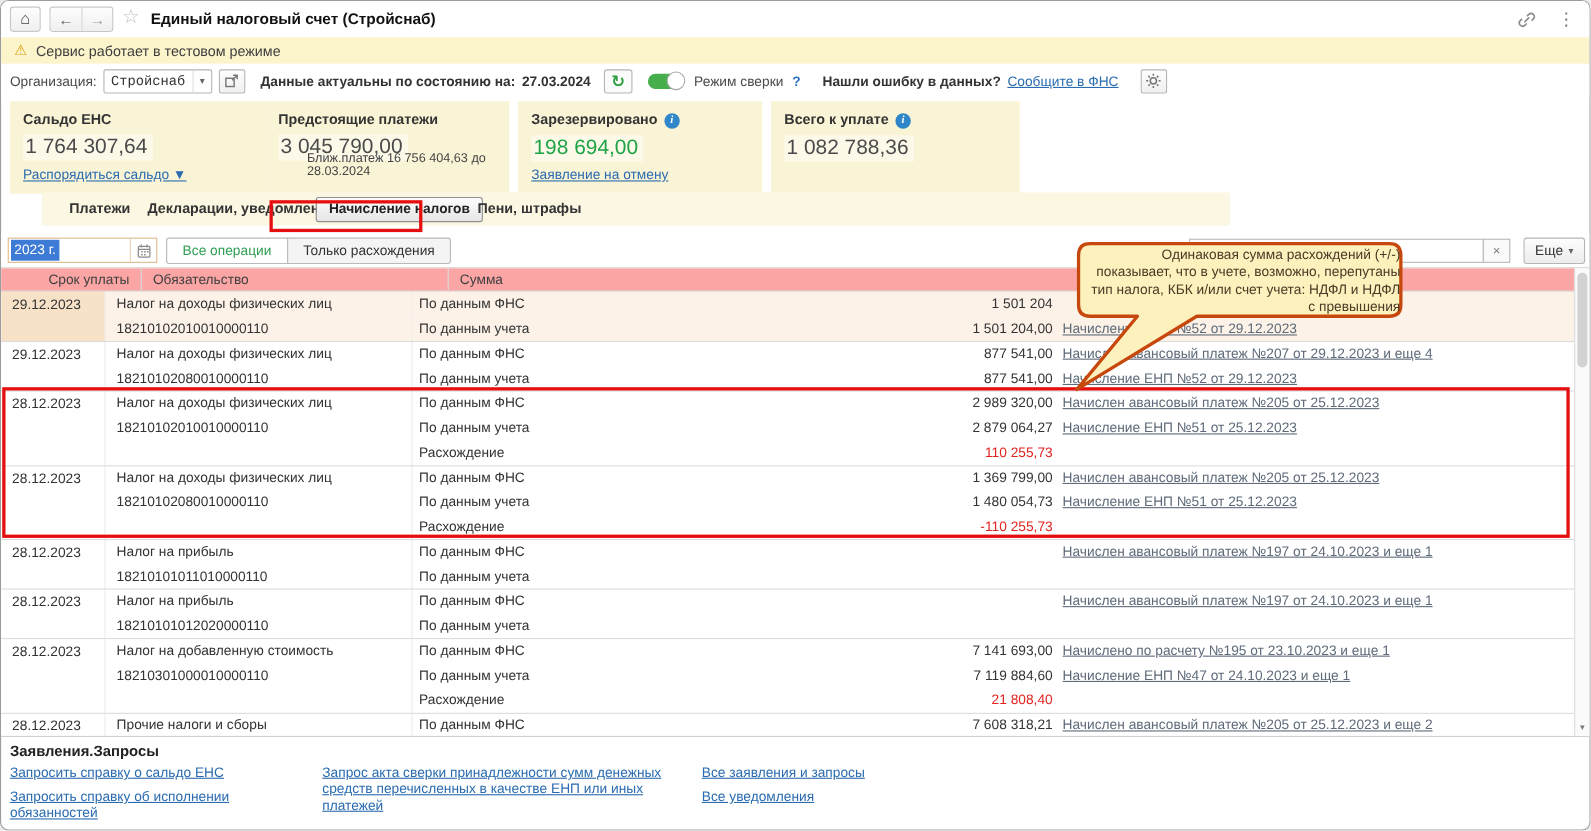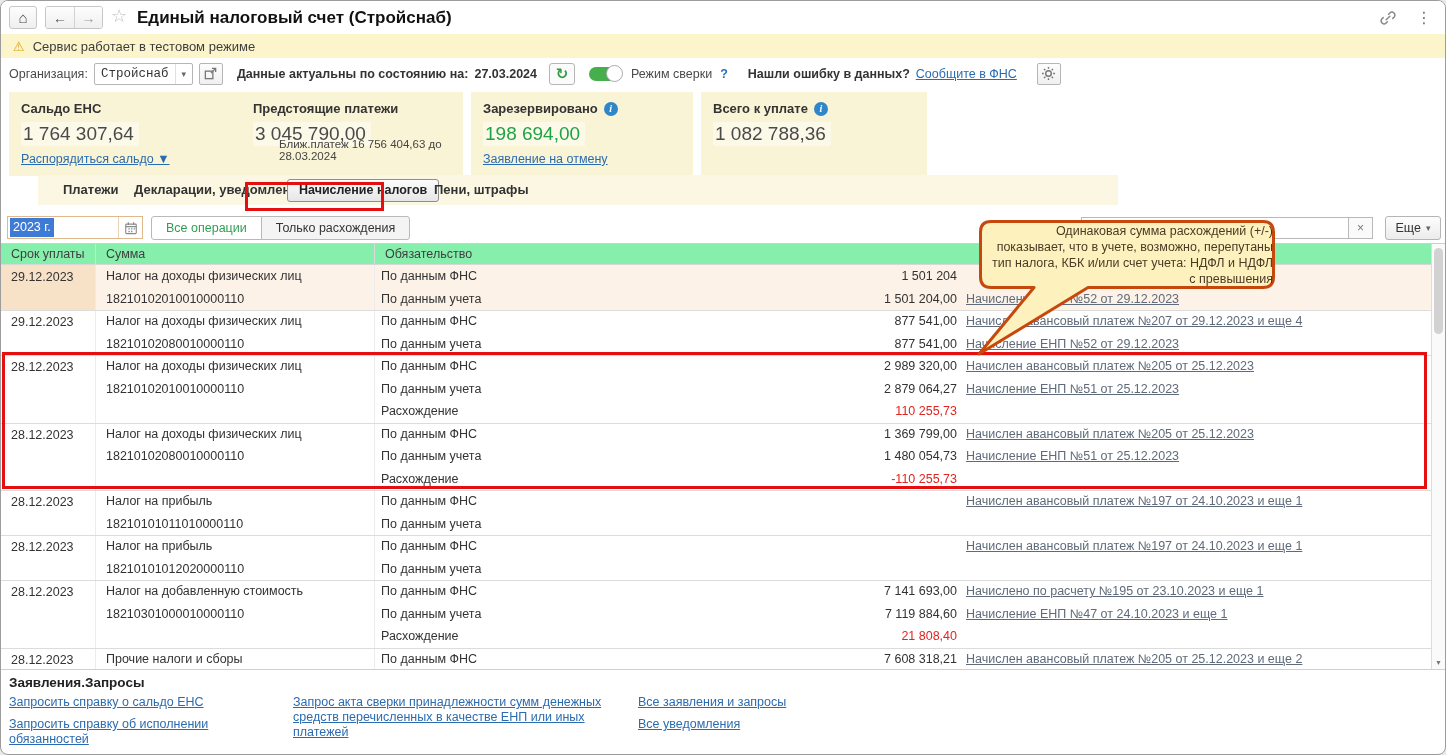--- a/index.html
+++ b/index.html
@@ -13,21 +13,21 @@
   .icon-btn{position:absolute;top:5px;height:23px;border:1px solid #c6c6c6;border-radius:3px;
             background:linear-gradient(#fdfdfd,#efefef);display:flex;align-items:center;justify-content:center;
             color:#444;font-size:14px;}
   .btn-home{left:8px;width:28px;font-size:15px;}
   .nav-pair{position:absolute;left:44px;top:5px;height:23px;display:flex;border:1px solid #c6c6c6;border-radius:3px;overflow:hidden;}
   .nav-pair .nbtn{width:28px;display:flex;align-items:center;justify-content:center;background:linear-gradient(#fdfdfd,#efefef);font-size:14px;}
   .nav-pair .nbtn+.nbtn{border-left:1px solid #d2d2d2;}
   .nbtn.back{color:#555;}
   .nbtn.fwd{color:#9a9a9a;}
   .star{position:absolute;left:110px;top:4px;font-size:18px;color:#c0c0c0;}
-  .page-title{position:absolute;left:136px;top:0;line-height:33px;font-size:17px;font-weight:bold;color:#111;}
+  .page-title{position:absolute;left:136px;top:0;line-height:33px;font-size:14px;font-weight:bold;color:#111;}
   .tb-right{position:absolute;right:10px;top:0;height:33px;display:flex;align-items:center;gap:14px;}
   .flat-btn{display:flex;align-items:center;justify-content:center;width:22px;height:22px;color:#777;font-size:16px;}
 
   
   .banner{position:absolute;left:0;top:33px;right:0;height:24px;background:#fcf4cb;display:flex;align-items:center;padding-left:12px;gap:8px;}
   .warn-icon{color:#dba112;font-size:13px;}
   .banner-text{font-size:13px;color:#3d3d3d;}
 
   
   .toolbar{position:absolute;left:0;top:57px;right:0;height:31px;background:#fff;display:flex;align-items:center;padding-left:8px;gap:6px;font-size:12.5px;}
@@ -71,22 +71,22 @@
   .segbtn.off{background:#f4f4f4;color:#333;margin-left:-1px;border-radius:0 3px 3px 0;}
   .search{position:absolute;left:1080px;top:5px;width:268px;height:22px;border:1px solid #b9b9b9;background:#fff;font-size:12.5px;padding:0 6px;}
   .clear-btn{position:absolute;left:1347px;top:5px;width:25px;height:22px;border:1px solid #b9b9b9;background:#fafafa;color:#777;
              display:flex;align-items:center;justify-content:center;font-size:12px;}
   .more-btn{position:absolute;left:1384px;top:4px;width:56px;height:24px;border:1px solid #b5b5b5;border-radius:3px;
             background:linear-gradient(#fdfdfd,#ececec);display:flex;align-items:center;justify-content:center;gap:5px;font-size:12.5px;color:#333;}
   .more-btn .dd{font-size:9px;color:#666;}
 
   
   .tablewrap{position:absolute;left:0;top:242px;right:0;height:427px;border-top:1px solid #cfcfcf;border-bottom:1px solid #cfcfcf;background:#fff;}
-  .thead{position:absolute;left:0;top:0;right:14px;height:21px;background:#86efac;border-bottom:1px solid #d7d7d7;
-         display:grid;grid-template-columns:95px 279px 1fr;}
+  .thead{position:absolute;left:0;top:0;right:14px;height:21px;background:#fca5a5;border-bottom:1px solid #d7d7d7;
+         display:grid;grid-template-columns:95px 279px 1fr;padding-left:33px;}
   .thead .hc{padding-left:10px;line-height:20px;font-size:12.5px;color:#3f3f3f;border-right:1px solid #dadada;}
   .thead .hc:last-child{border-right:none;}
   .tbody{position:absolute;left:0;top:21px;right:14px;bottom:0;overflow:hidden;}
   .tgroup{position:relative;display:grid;grid-template-columns:95px 279px 1fr;}
   .tgroup.sep::before{content:"";position:absolute;left:0;right:0;top:0;height:1px;background:#dcdcdc;}
   .cell{font-size:12.5px;line-height:22px;}
   .cell.date{padding:1px 4px 0 10px;border-right:1px solid #ececec;color:#333;}
   .cell.oblig{padding-left:10px;border-right:1px solid #ececec;white-space:nowrap;}
   .cell.sum{position:relative;white-space:nowrap;}
   .slabel{position:absolute;left:6px;}
@@ -235,22 +235,22 @@
       </div>
     <div class="more-btn">
       <span>Еще</span>
         <span class="dd">▾</span>
     </div>
   </div>
 
   <div class="tablewrap">
     <div class="thead">
       <div class="hc">Срок уплаты</div>
+      <div class="hc">Обязательство</div>
       <div class="hc">Сумма</div>
-      <div class="hc">Обязательство</div>
     </div>
     <div class="tbody" id="tbody">
         <div class="tgroup hl" style="grid-template-rows: repeat(2, 22.5px);">
           <div class="cell date" style="grid-row: 1 / span 2;">29.12.2023</div>
           <div class="cell oblig">Налог на доходы физических лиц</div>
           <div class="cell sum">
             <span class="slabel">По данным ФНС</span>
             <span class="samt">1 501 204</span>
           </div>
           <div class="cell oblig">18210102010010000110</div>

